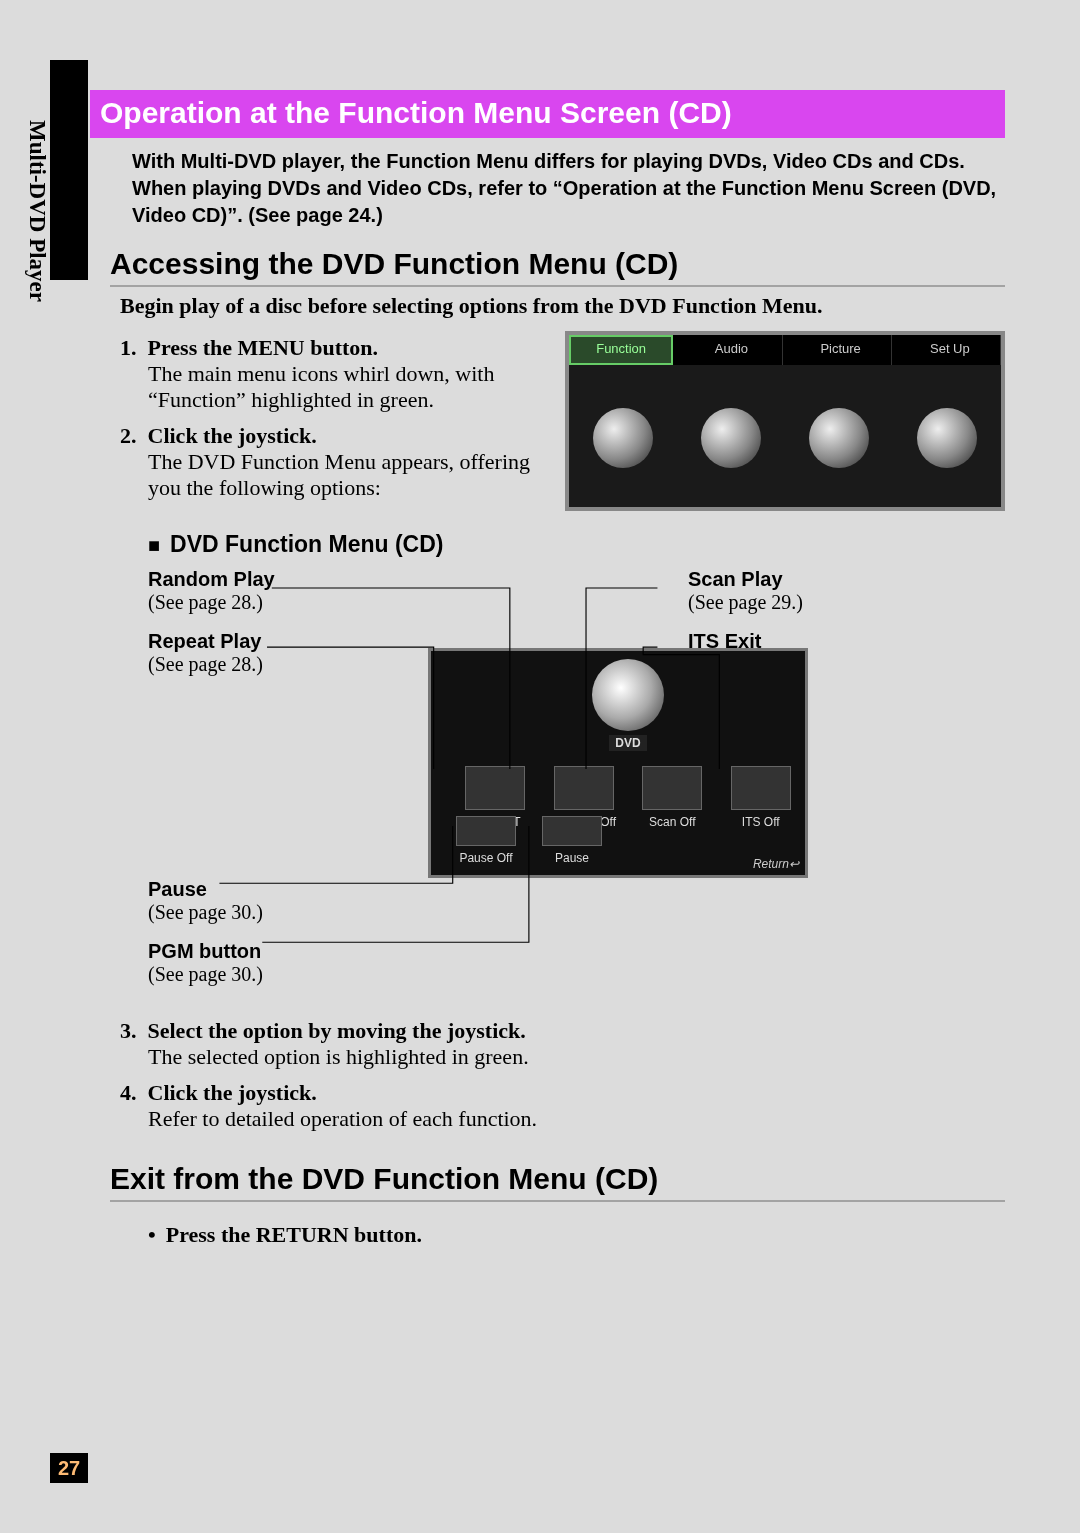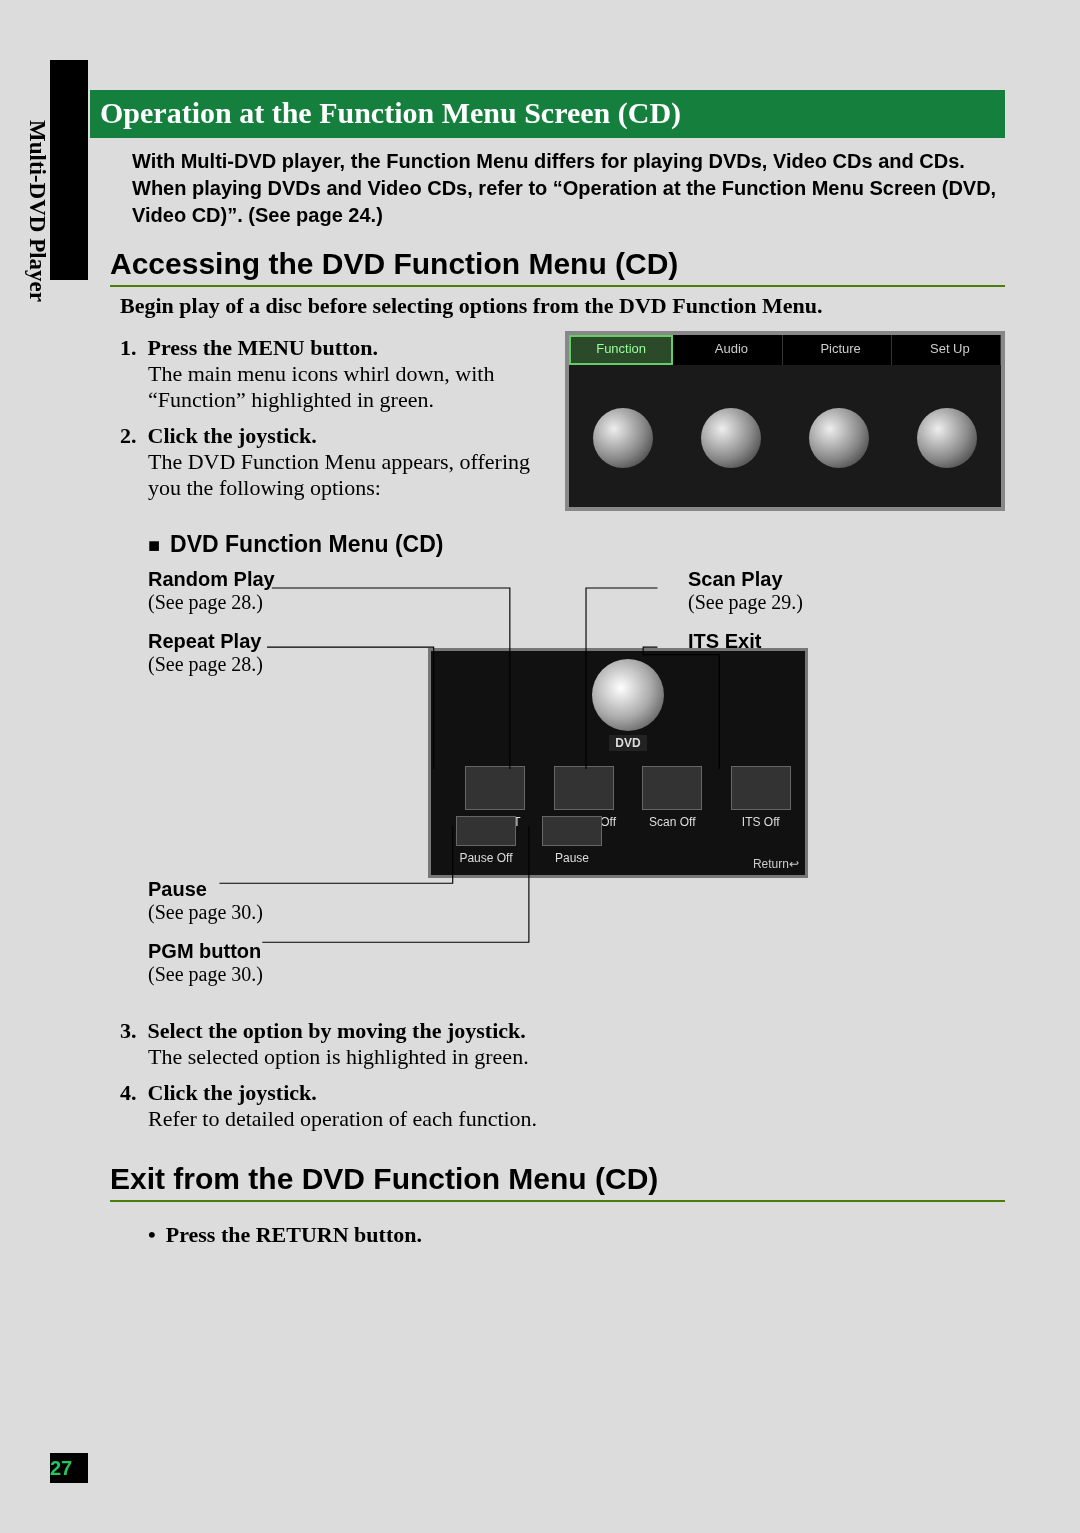--- a/index.html
+++ b/index.html
@@ -35,40 +35,40 @@
     font-weight: bold;
     font-size: 23px;
     white-space: nowrap;
     z-index: 3;
     color: #000;
   }
   .content {
     margin-left: 30px;
   }
   .banner {
-    background: #15803d;
+    background: #d946ef;
     color: #fff;
-    font-family: Liberation Serif, serif;
+    font-family: Liberation Sans, sans-serif;
     font-weight: bold;
     font-size: 30px;
     padding: 6px 10px 8px 10px;
     margin-left: -30px;
   }
   .intro {
     font-family: Arial, Helvetica, sans-serif;
     font-weight: bold;
     font-size: 20px;
     line-height: 1.35;
     margin: 10px 0 18px 12px;
   }
   .h2 {
     font-family: Arial, Helvetica, sans-serif;
     font-weight: bold;
     font-size: 30px;
-    border-bottom: 2px solid #4d7c0f;
+    border-bottom: 2px solid #a3a3a3;
     padding-bottom: 4px;
     margin: 8px 0 6px 0;
     margin-left: -10px;
   }
   .body-text {
     font-size: 22px;
     margin: 6px 0 10px 0;
     font-weight: bold;
   }
   .step-row {
@@ -147,41 +147,41 @@
     font-size: 12px;
   }
   .fs-row { position:absolute; left:0; right:0; display:flex; justify-content:space-around;padding-left:20px; }
   .fs-row.top { top: 8px; }
   .fs-row.mid { top: 115px; }
   .fs-row.bot { top: 165px; }
   .fs-row .opt { width:80px; text-align:center; }
   .fs-disc .d { width:72px; height:72px; border-radius:50%; background:radial-gradient(circle at 40% 40%,#fff,#aaa 50%,#333); margin:0 auto 4px; }
   .fs-disc .lbl { background:#222; display:inline-block; padding:1px 6px; font-weight:bold; }
   .fs-box { display:inline-block; background:#333; width:58px; height:42px; border:1px solid #666; margin-bottom:2px; }
-  .fs-return { position:absolute; right:6px; bottom:4px; font-size:12px; color:#ccc; }
+  .fs-return { position:absolute; right:6px; bottom:4px; font-size:12px; color:#ccc;font-style:italic; }
 
   .label {
     position:absolute;
     font-family: Arial, Helvetica, sans-serif;
   }
   .label .nm { font-weight:bold; font-size:20px; display:block; }
   .label .ref { font-size:20px; font-family:"Times New Roman", serif; }
 
   svg.leads { position:absolute; top:0; left:0; width:100%; height:100%; pointer-events:none; }
   svg.leads polyline { stroke:#000; stroke-width:1.2; fill:none; }
 
   .page-num {
     position:absolute;
     left:50px; bottom:50px;
     width:38px; height:30px;
-    background:#000; color:#22c55e;
+    background:#000; color:#fdba74;
     font-family: Arial, sans-serif;
     font-weight:bold;
     font-size:20px;
-    text-align:left; line-height:30px;
+    text-align:center; line-height:30px;
   }
   .bullet-line { font-weight:bold; font-size:22px; margin: 20px 0 0 28px; }
   .bullet-line::before { content:"\2022"; margin-right:10px; }
 </style>
 </head>
 <body>
 
 <div class="page">
 
   <div class="sidebar-tab"></div>

